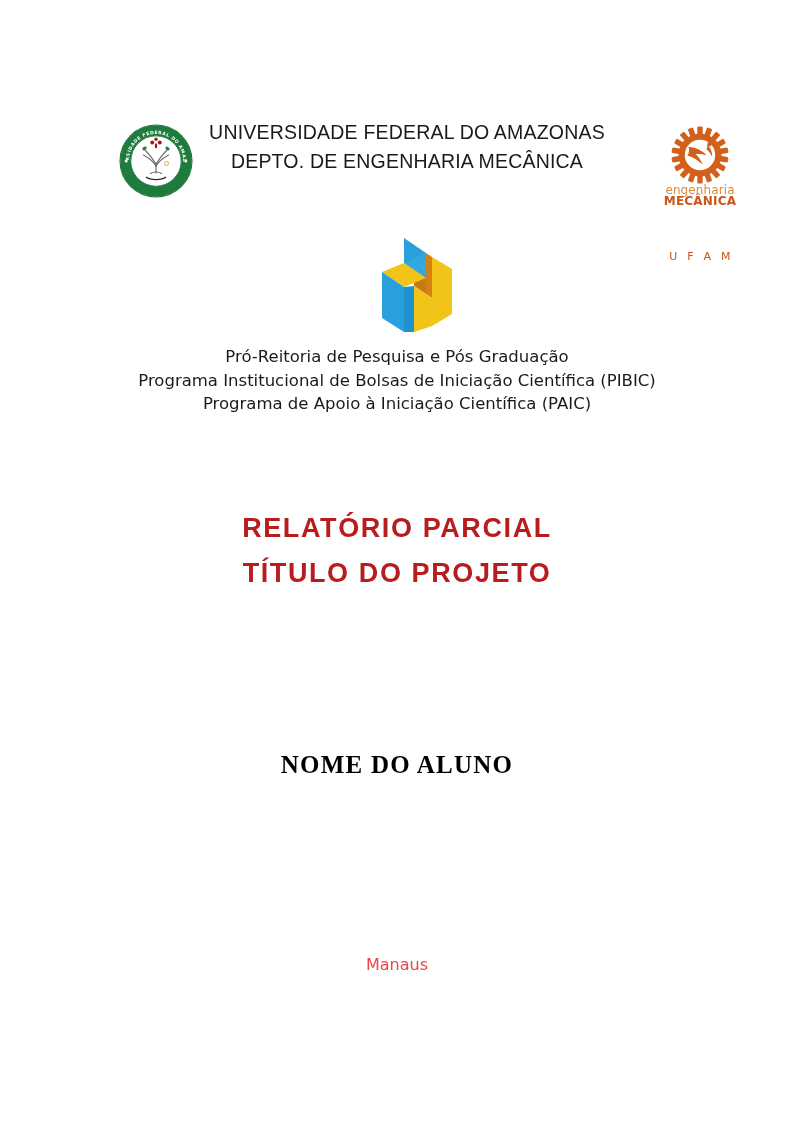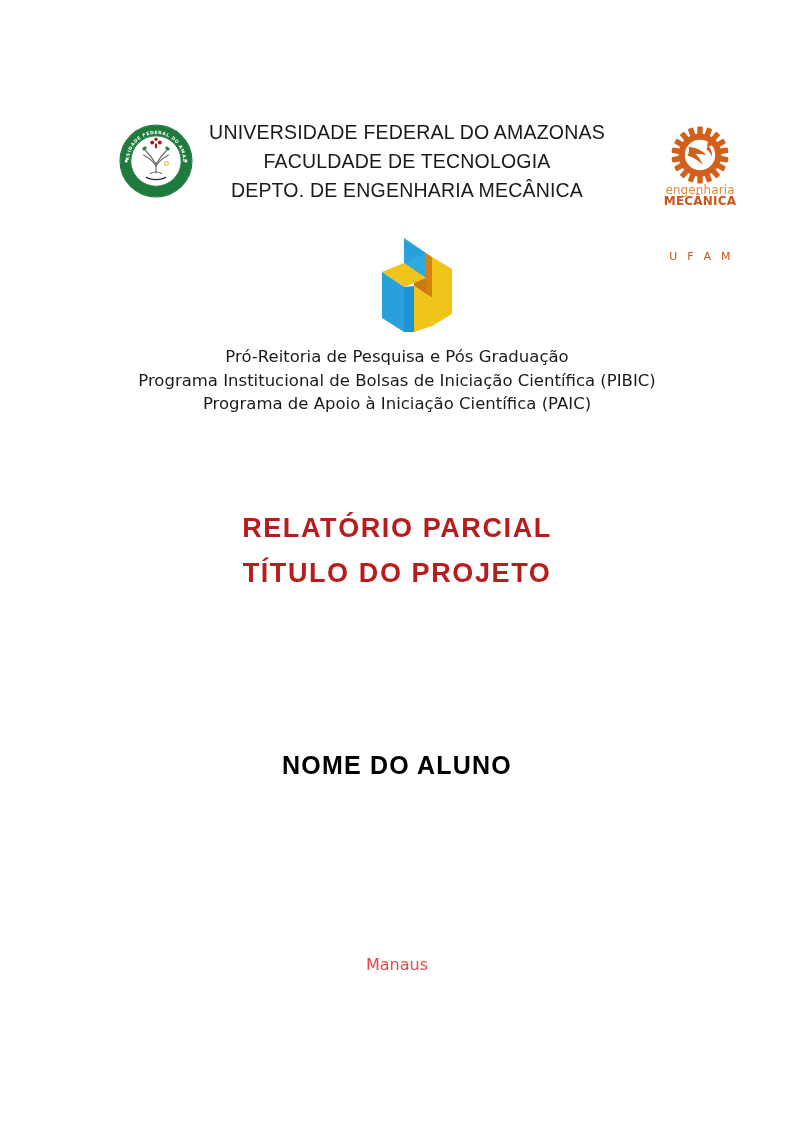--- a/index.html
+++ b/index.html
@@ -142,21 +142,21 @@
   }
   .main-title .line { display: block; white-space: nowrap; }
 
   
   .author {
     position: absolute;
     top: 748px;
     left: 0;
     width: 794px;
     text-align: center;
-    font-family: Liberation Sans, sans-serif;
+    font-family: Liberation Serif, serif;
     font-size: 25px;
     font-weight: 700;
     letter-spacing: 1.2px;
     line-height: 34px;
     color: #000000;
   }
 
   
   .footer {
     position: absolute;
@@ -220,21 +220,20 @@
 
       <circle cx="47.5" cy="39.5" r="2.0" fill="#ffffff" stroke="#D9A520" stroke-width="0.9"></circle>
 
       <path d="M 27,53 C 31,56.5 43,56.5 47,53" stroke="#2b2b2b" stroke-width="1.3" fill="none"></path>
     </svg>
   </div>
 
   <div class="header-band">
     <div class="header-text">
       <span class="line">UNIVERSIDADE FEDERAL DO AMAZONAS</span>
-      <span class="line">FACULDADE DE TECNOLOGIA</span>
       <span class="line">DEPTO. DE ENGENHARIA MECÂNICA</span>
     </div>
   </div>
 
   <div class="eng-logo">
     <svg class="eng-gear" width="62" height="58" viewBox="0 0 62 58" xmlns="http://www.w3.org/2000/svg">
       <g transform="translate(31,29)">
 
         <g fill="#D2601A">
           <g>

